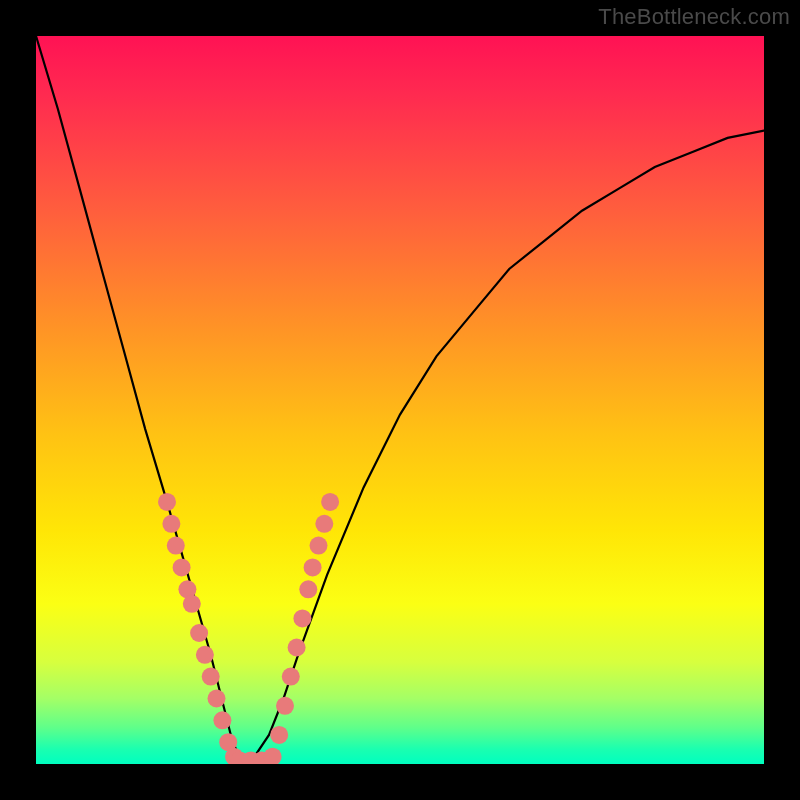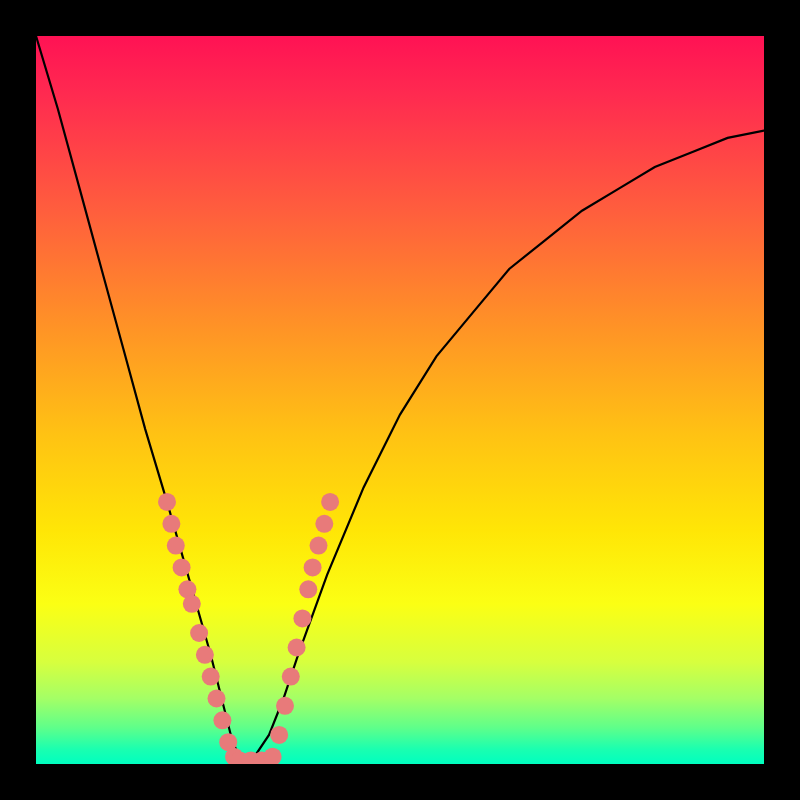--- a/index.html
+++ b/index.html
@@ -107,14 +107,15 @@
           <circle cx="266.4" cy="582.4" r="9" class="marker"></circle>
           <circle cx="272.3" cy="553.3" r="9" class="marker"></circle>
           <circle cx="276.6" cy="531.4" r="9" class="marker"></circle>
           <circle cx="282.5" cy="509.6" r="9" class="marker"></circle>
           <circle cx="288.3" cy="487.8" r="9" class="marker"></circle>
           <circle cx="294.1" cy="465.9" r="9" class="marker"></circle>
         </g>
     </svg>
   </div>
 
+  <div class="watermark">TheBottleneck.com</div>
 
 </div>
 
 </body></html>

